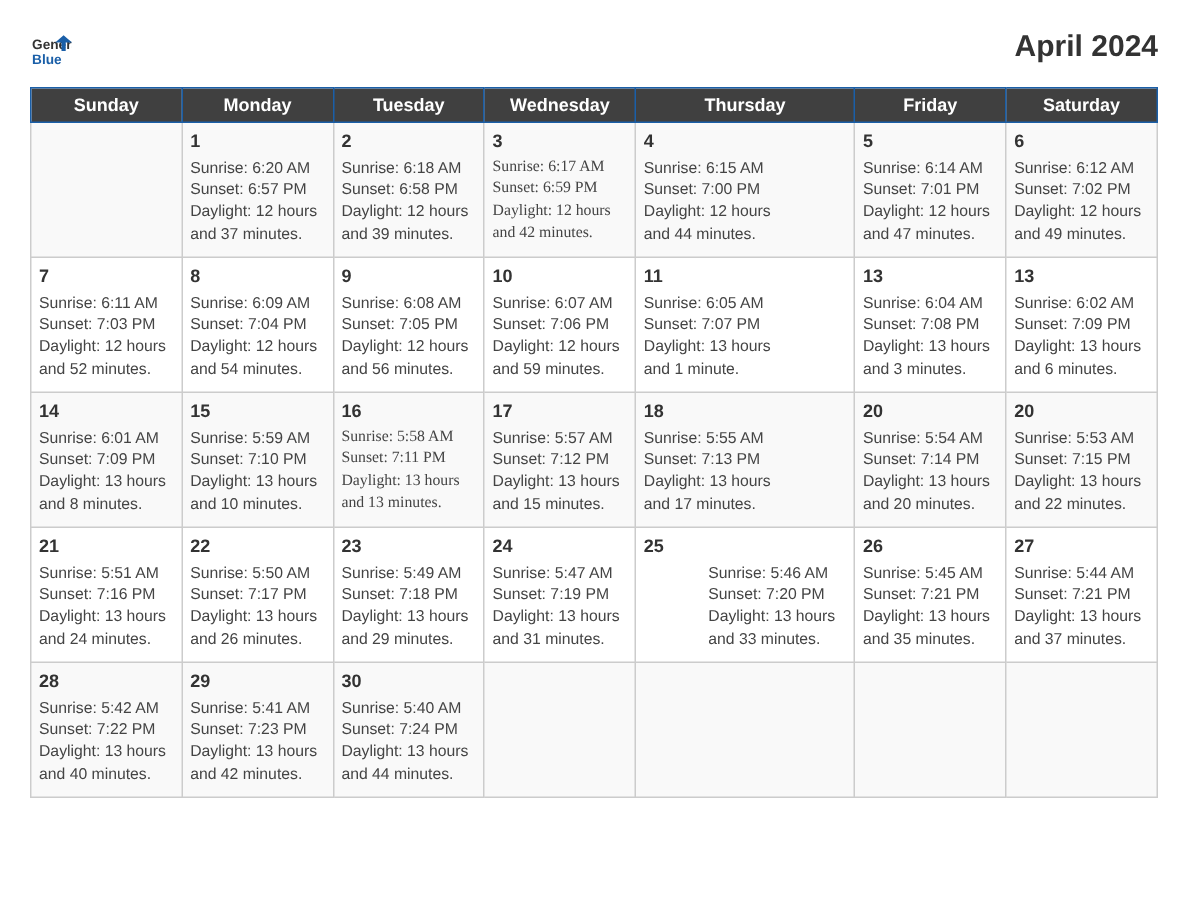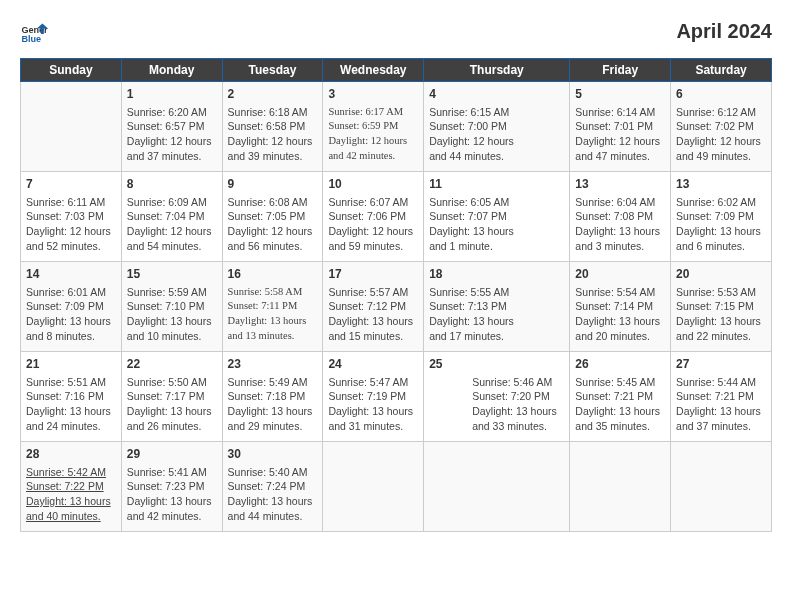--- a/index.html
+++ b/index.html
@@ -301,21 +301,21 @@
           <span class="day-num">27</span>
           <div class="cell-content" style="white-space: pre-line;">Sunrise: 5:44 AM
 Sunset: 7:21 PM
 Daylight: 13 hours
 and 37 minutes.</div>
         </td>
       </tr>
       <tr>
         <td>
           <span class="day-num">28</span>
-          <div class="cell-content" style="white-space: pre-line; text-decoration: underline;">Sunrise: 5:42 AM
+          <div class="cell-content" style="white-space: pre-line;">Sunrise: 5:42 AM
 Sunset: 7:22 PM
 Daylight: 13 hours
 and 40 minutes.</div>
         </td>
         <td>
           <span class="day-num">29</span>
           <div class="cell-content" style="white-space: pre-line;">Sunrise: 5:41 AM
 Sunset: 7:23 PM
 Daylight: 13 hours
 and 42 minutes.</div>

